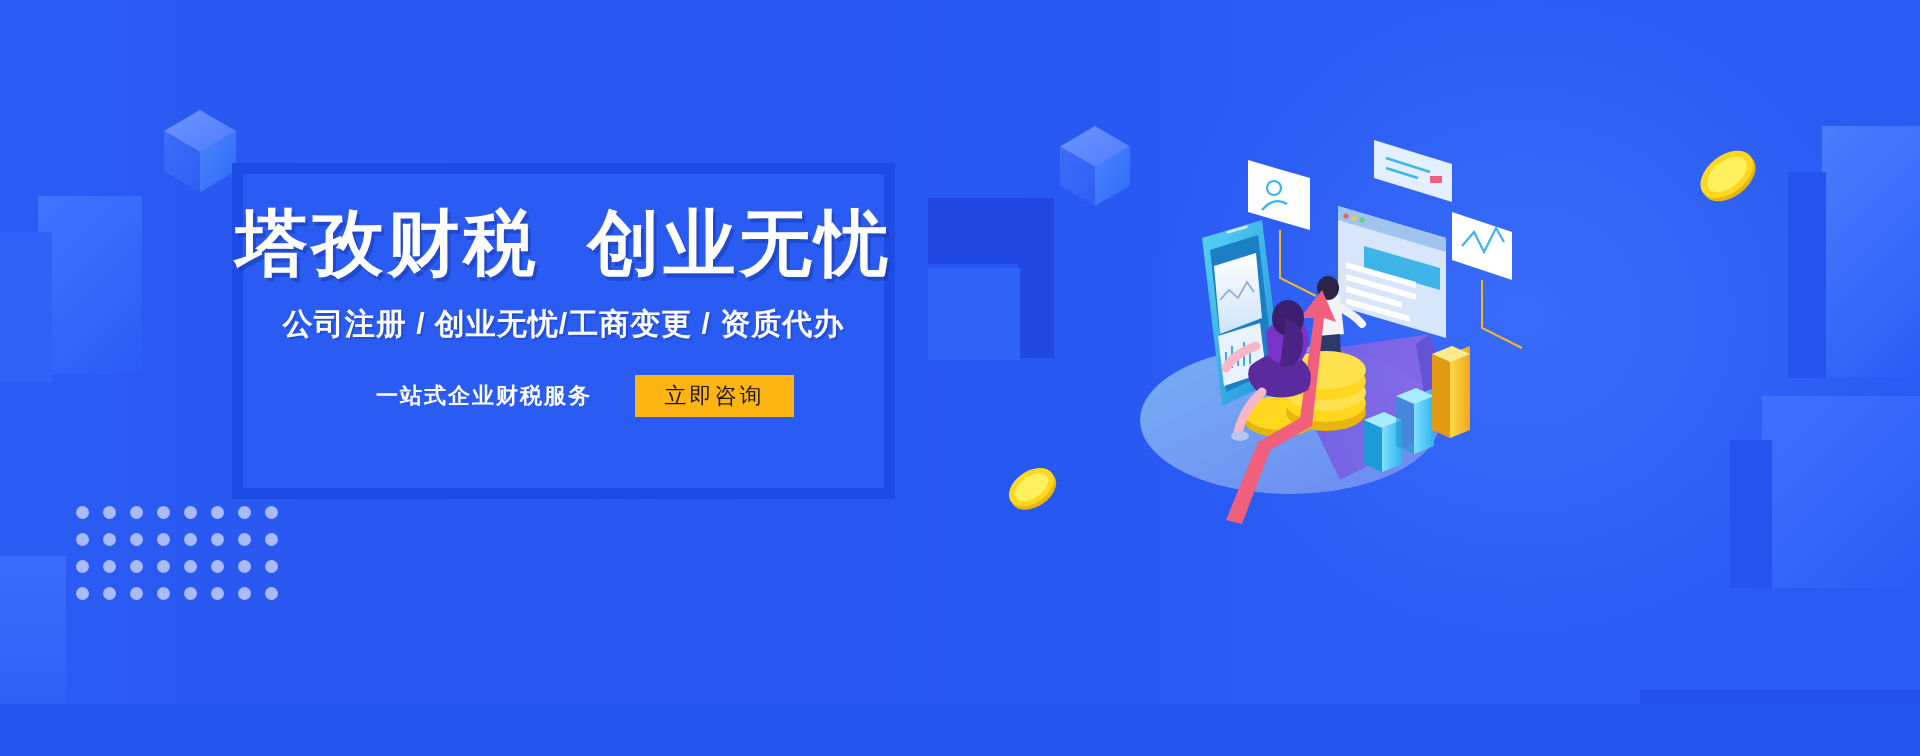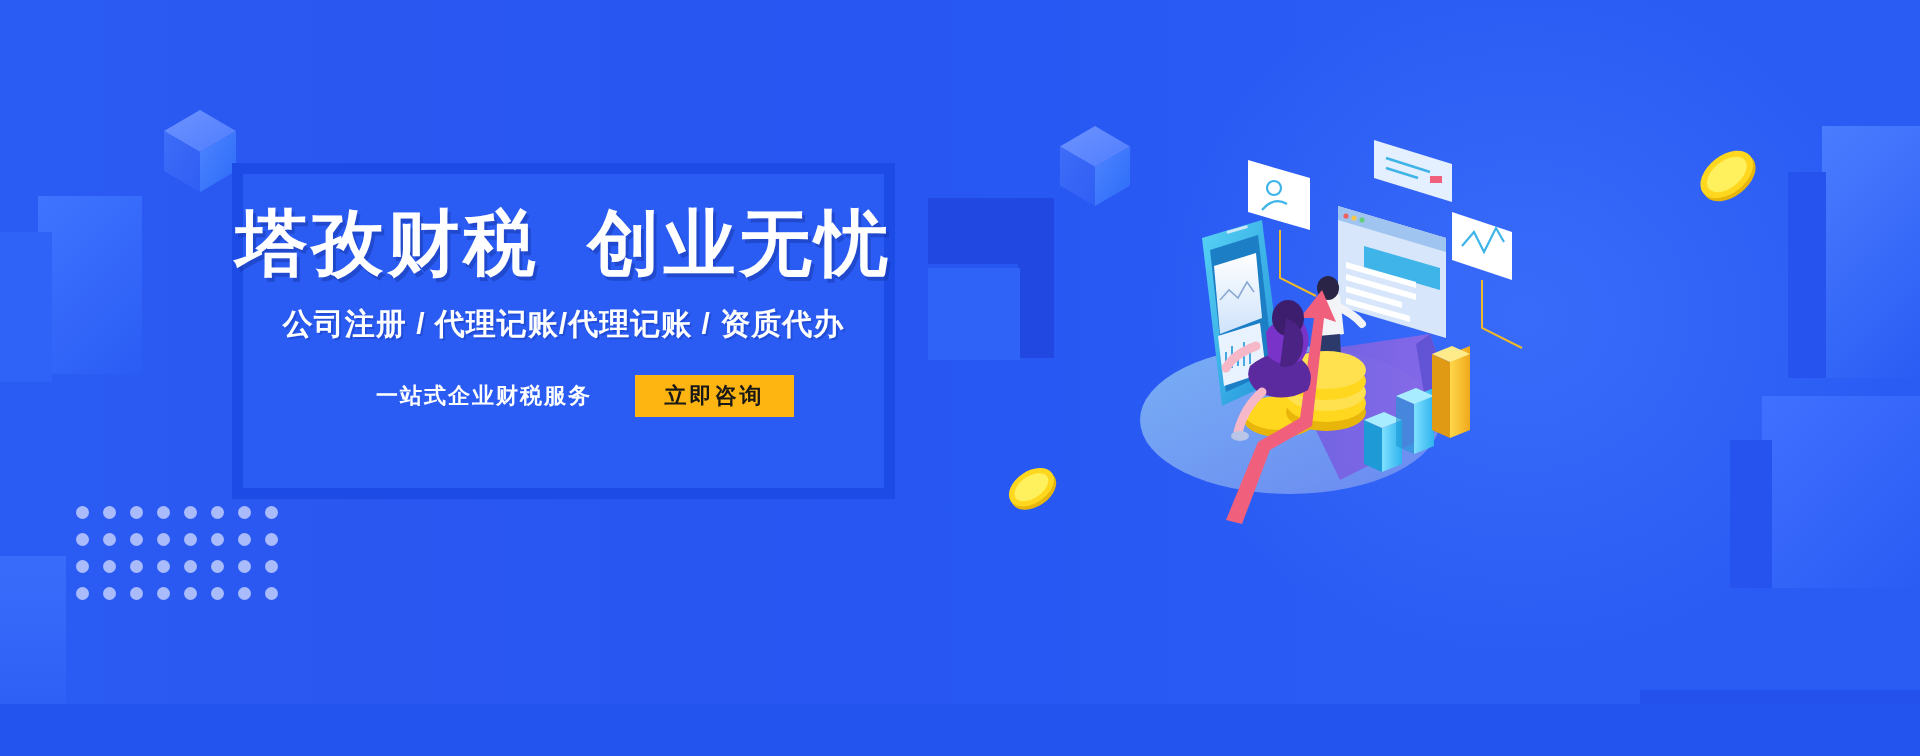--- a/index.html
+++ b/index.html
@@ -46,21 +46,21 @@
             letter-spacing:1px;white-space:pre;
             text-shadow:2px 2px 0 rgba(20,50,160,.35);}
 
   
   #cta{margin-top:30px;display:flex;align-items:stretch;height:42px;
        background:#ffb511;padding:0;box-sizing:border-box;width:461px;}
   #cta-left{flex:0 0 302px;background:#2a5cf4;display:flex;align-items:center;
             justify-content:center;color:#ffffff;font-size:22px;font-weight:700;
             letter-spacing:2px;white-space:nowrap;}
   #cta-right{flex:1;display:flex;align-items:center;justify-content:center;
-             color:#181818;font-size:22px;font-weight:700;letter-spacing:3px;
+             color:#181818;font-size:22px;font-weight:400;letter-spacing:3px;
              white-space:nowrap;}
 
   
   #illo{position:absolute;left:1130px;top:120px;width:420px;height:420px;}
 </style>
 </head>
 <body>
 
 <div id="banner">
 
@@ -156,21 +156,21 @@
       <ellipse cx="34" cy="31" rx="25" ry="16" fill="#ffd71f"></ellipse>
       <ellipse cx="34" cy="31" rx="19" ry="11" fill="#fff05e"></ellipse>
     </g>
   </svg>
 
   <div id="frame-outer"></div>
   <div id="frame-inner"></div>
 
   <div id="content">
     <div id="headline">塔孜财税  创业无忧</div>
-    <div id="subtitle">公司注册 / 代理记账/代理记账 / 资质代办</div>
+    <div id="subtitle">公司注册 / 创业无忧/工商变更 / 资质代办</div>
 
     <div id="cta">
       <div id="cta-left">一站式企业财税服务</div>
       <div id="cta-right">立即咨询</div>
     </div>
   </div>
 
   <svg id="illo" viewBox="0 0 420 420">
     <defs>
       <linearGradient id="plat" x1="0" y1="0" x2="1" y2="1">

